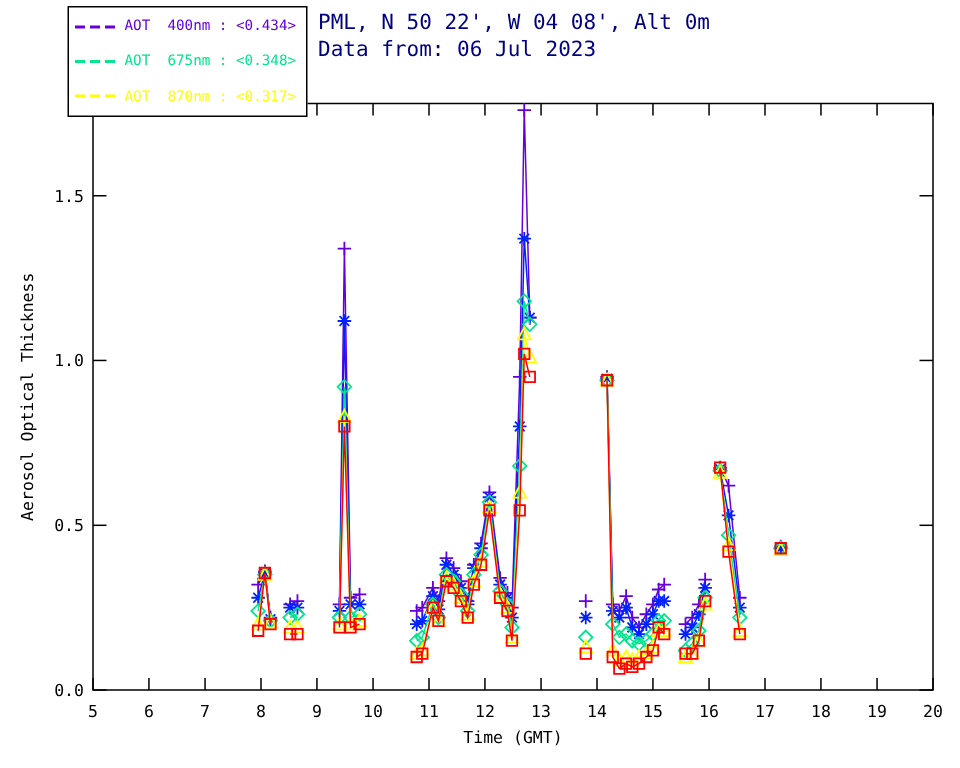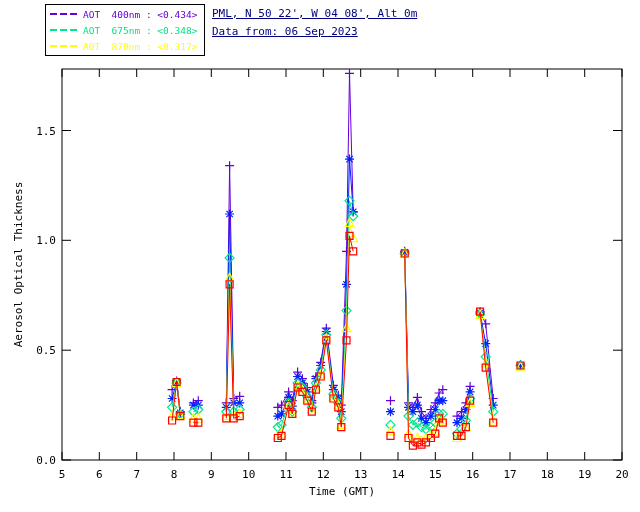--- a/index.html
+++ b/index.html
@@ -1,22 +1,22 @@
 <!DOCTYPE html>
 <html><head>
 <meta charset="utf-8">
 <style>
   html,body{margin:0;padding:0;background:#ffffff;}
   body{width:640px;height:512px;font-family:"DejaVu Sans Mono","Liberation Mono",monospace;}
   .canvas{position:relative;width:640px;height:512px;background:#fff;overflow:hidden;}
   #plot-svg{position:absolute;left:0;top:0;}
-  .header-line{position:absolute;left:212px;font-size:11px;letter-spacing:0px;white-space:pre;text-decoration:underline;}
+  .header-line{position:absolute;left:212px;font-size:14px;letter-spacing:0px;white-space:pre;}
   #hdr1{top:7px;}
   #hdr2{top:25px;}
-  .legend{position:absolute;left:45px;top:4px;width:160px;height:52px;border:1px solid #000;
+  .legend{position:absolute;left:45px;top:4px;width:160px;height:74px;border:1px solid #000;
           box-sizing:border-box;display:flex;flex-direction:column;justify-content:space-around;
           padding:1px 0 1px 0;background:#fff;}
   .legend-row{display:flex;align-items:center;padding-left:4px;font-size:9.5px;white-space:pre;line-height:11px;}
   .legend-dash{width:28px;height:2px;flex:none;margin-right:5px;}
   svg text{font-family:"DejaVu Sans Mono","Liberation Mono",monospace;font-size:11px;fill:#000;}
 </style>
 </head>
 <body>
 
 <div class="canvas">
@@ -367,19 +367,19 @@
           <path d="M462.4,423.6h7v7h-7Z"></path>
           <path d="M466.6,397.2h7v7h-7Z"></path>
           <path d="M476.6,308.2h7v7h-7Z"></path>
           <path d="M482.2,364.2h7v7h-7Z"></path>
           <path d="M489.7,419.2h7v7h-7Z"></path>
           <path d="M517,362h7v7h-7Z"></path>
         </g>
       </g>
     </svg>
   <div class="header-line" id="hdr1" style="color: rgb(0, 0, 128);">PML, N 50 22', W 04 08', Alt 0m</div>
-  <div class="header-line" id="hdr2" style="color: rgb(0, 0, 128);">Data from: 06 Sep 2023</div>
+  <div class="header-line" id="hdr2" style="color: rgb(0, 0, 128);">Data from: 06 Jul 2023</div>
   <div class="legend">
       <div class="legend-row"><span class="legend-dash" style="background: repeating-linear-gradient(90deg, rgb(102, 0, 217) 0px, rgb(102, 0, 217) 7px, transparent 7px, transparent 10px);"></span><span style="color: rgb(102, 0, 217);">AOT  400nm : &lt;0.434&gt;</span></div>
       <div class="legend-row"><span class="legend-dash" style="background: repeating-linear-gradient(90deg, rgb(0, 230, 140) 0px, rgb(0, 230, 140) 7px, transparent 7px, transparent 10px);"></span><span style="color: rgb(0, 230, 140);">AOT  675nm : &lt;0.348&gt;</span></div>
       <div class="legend-row"><span class="legend-dash" style="background: repeating-linear-gradient(90deg, rgb(255, 255, 0) 0px, rgb(255, 255, 0) 7px, transparent 7px, transparent 10px);"></span><span style="color: rgb(255, 255, 0);">AOT  870nm : &lt;0.317&gt;</span></div>
     </div>
 </div>
 
 </body></html>

